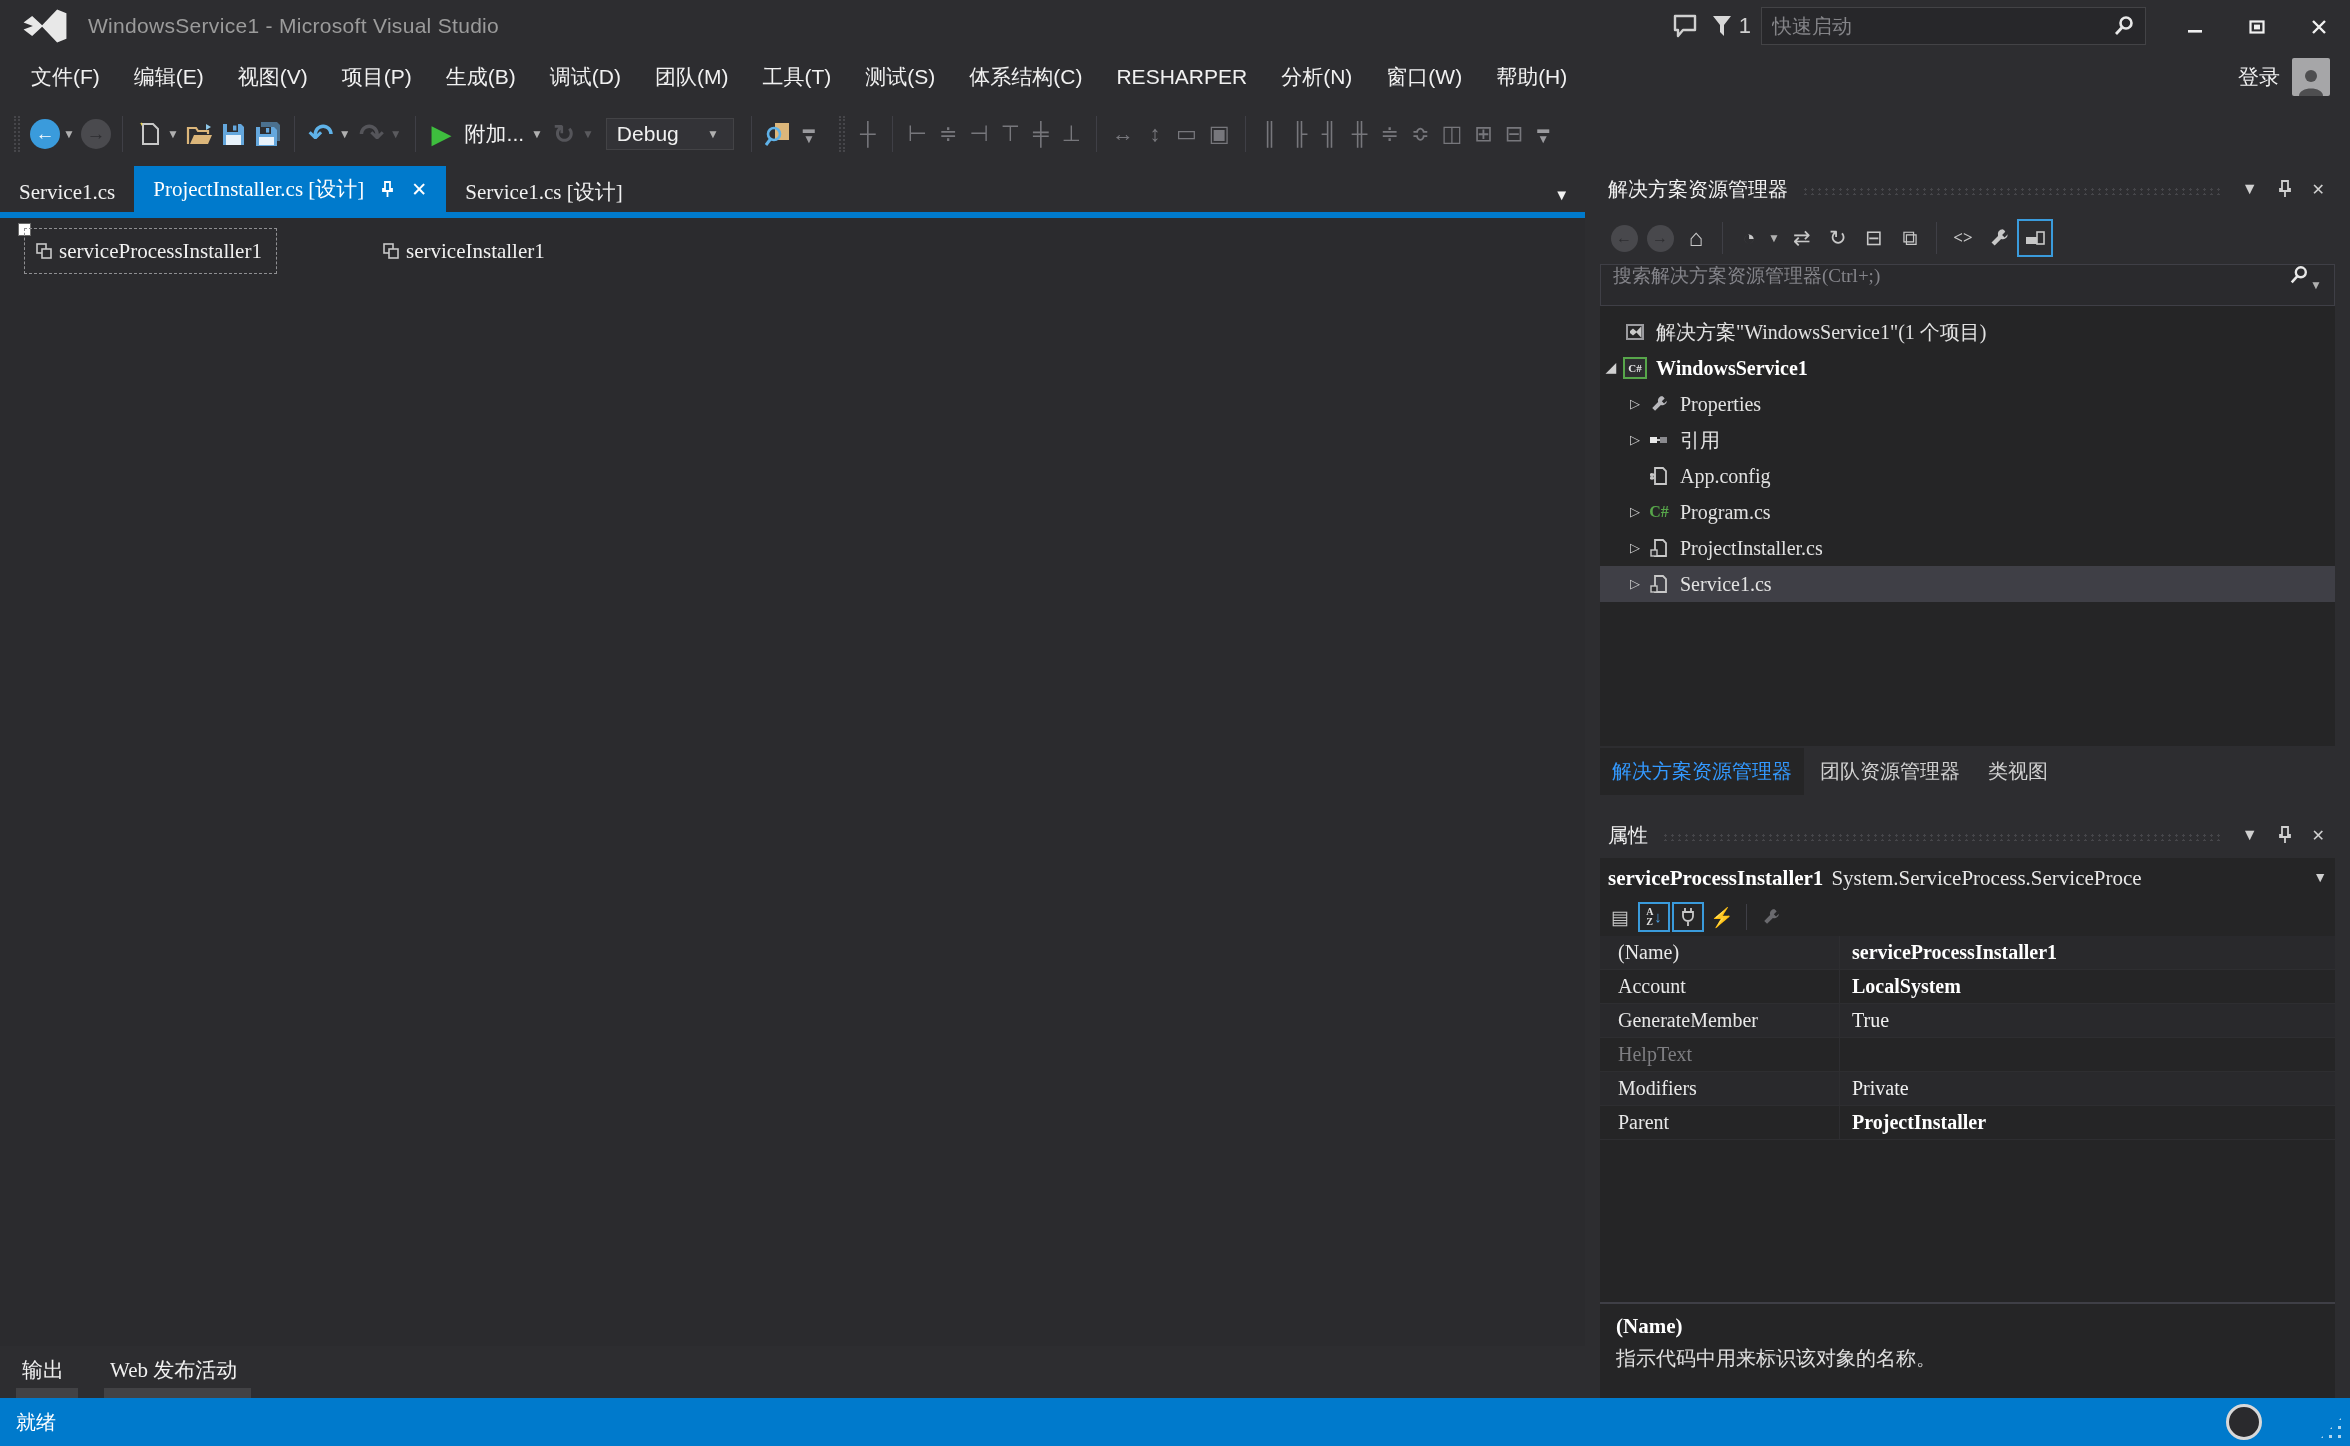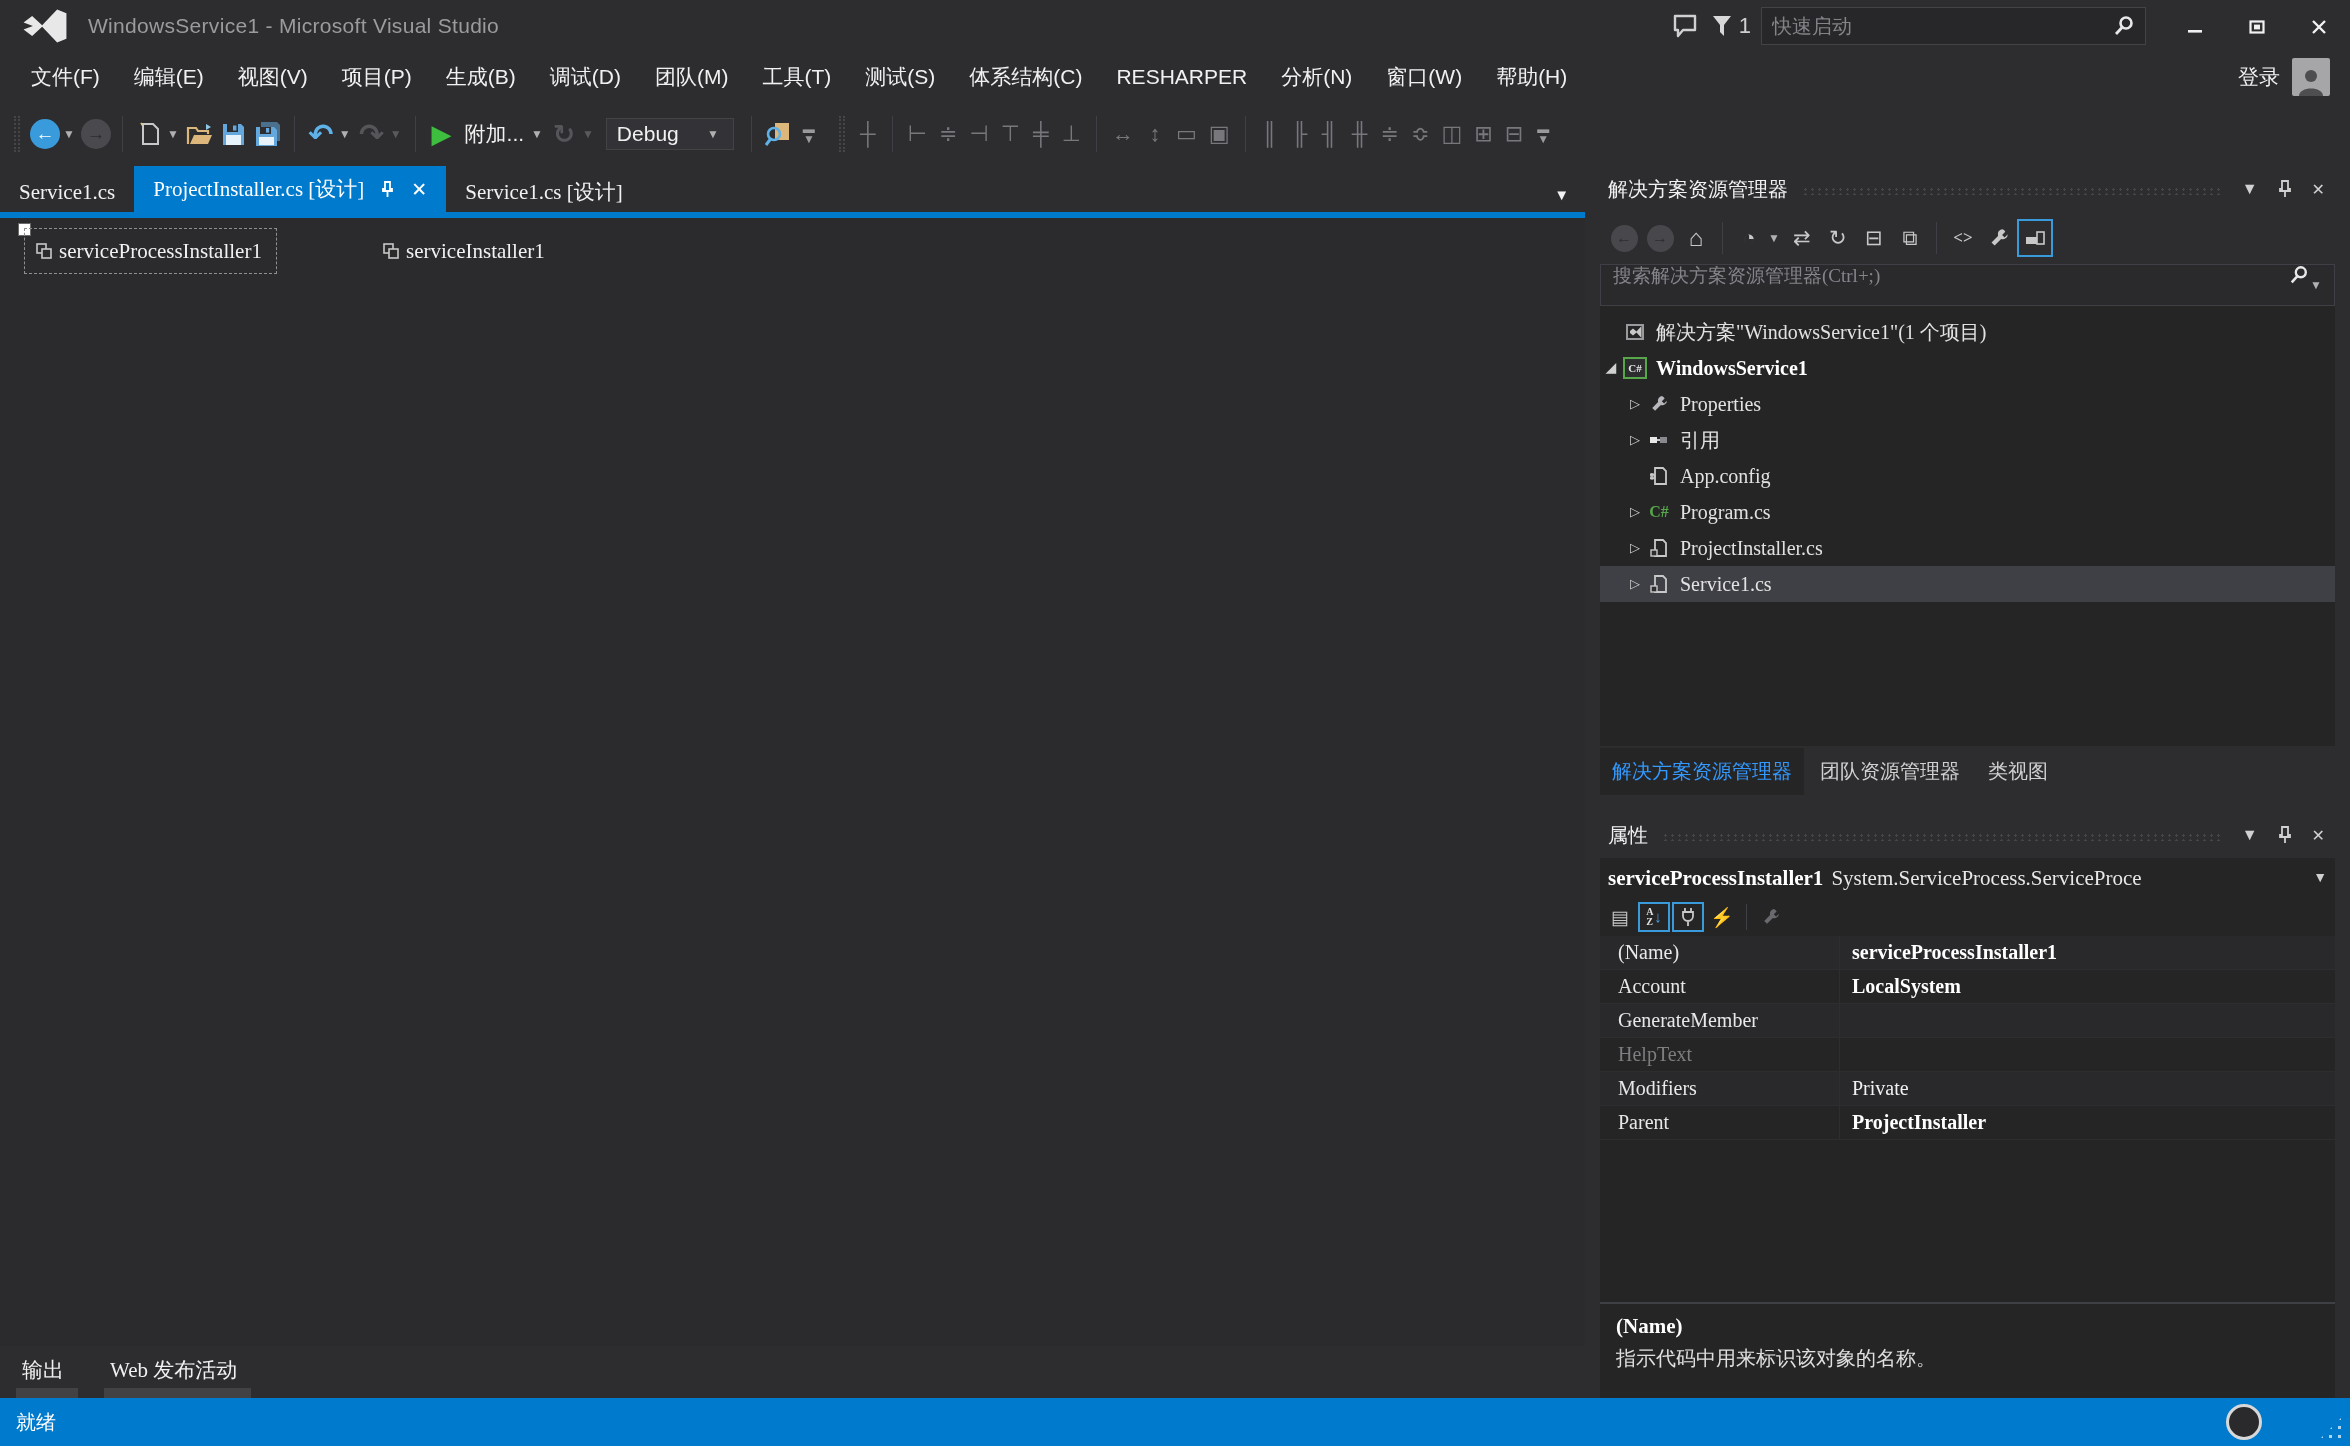--- a/index.html
+++ b/index.html
@@ -532,20 +532,21 @@
           <div class="prop-row">
             <span class="prop-label">(Name)</span>
             <span class="prop-value bold">serviceProcessInstaller1</span>
           </div>
           <div class="prop-row">
             <span class="prop-label">Account</span>
             <span class="prop-value bold">LocalSystem</span>
           </div>
           <div class="prop-row">
             <span class="prop-label">GenerateMember</span>
+            <span class="prop-value">True</span>
           </div>
           <div class="prop-row">
             <span class="prop-label dim">HelpText</span>
             <span class="prop-value"></span>
           </div>
           <div class="prop-row">
             <span class="prop-label">Modifiers</span>
             <span class="prop-value">Private</span>
           </div>
           <div class="prop-row">

